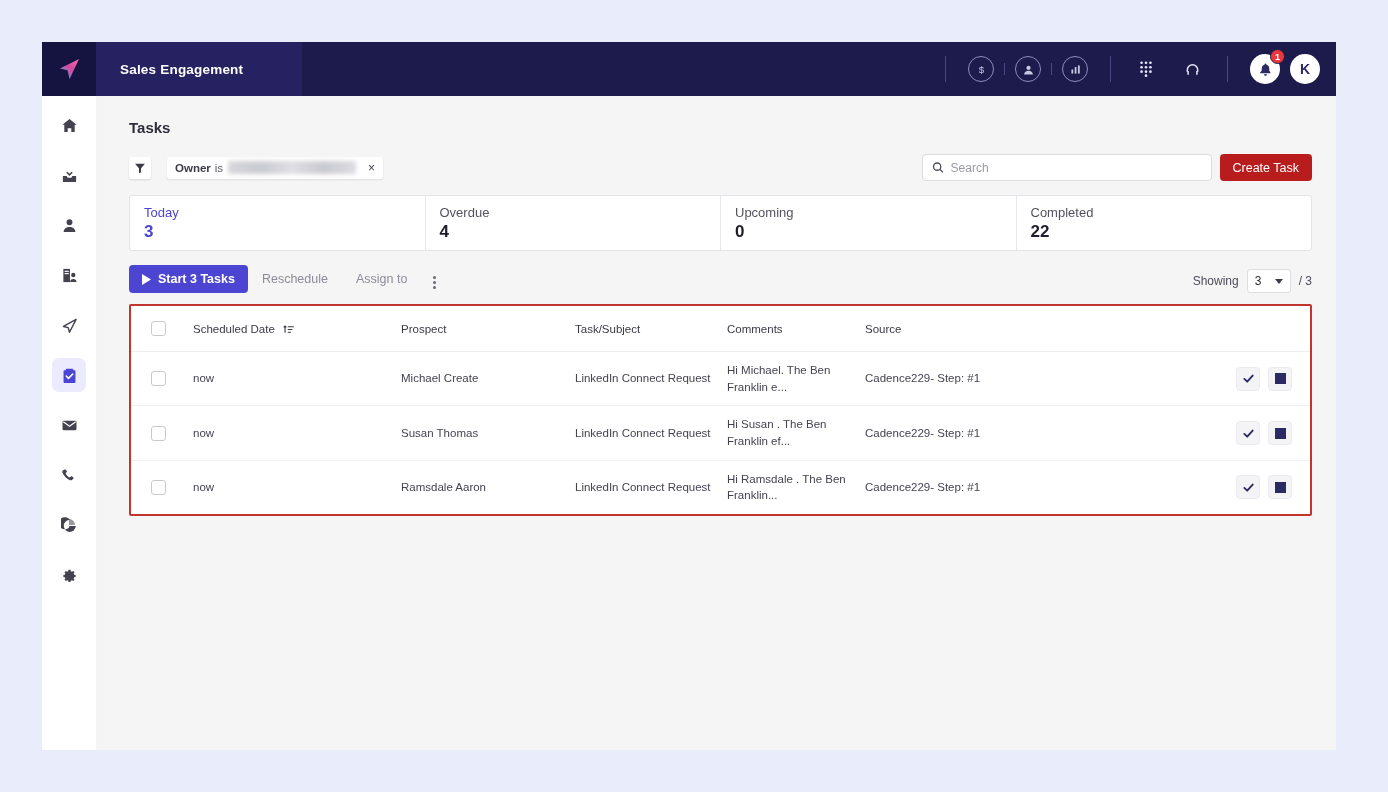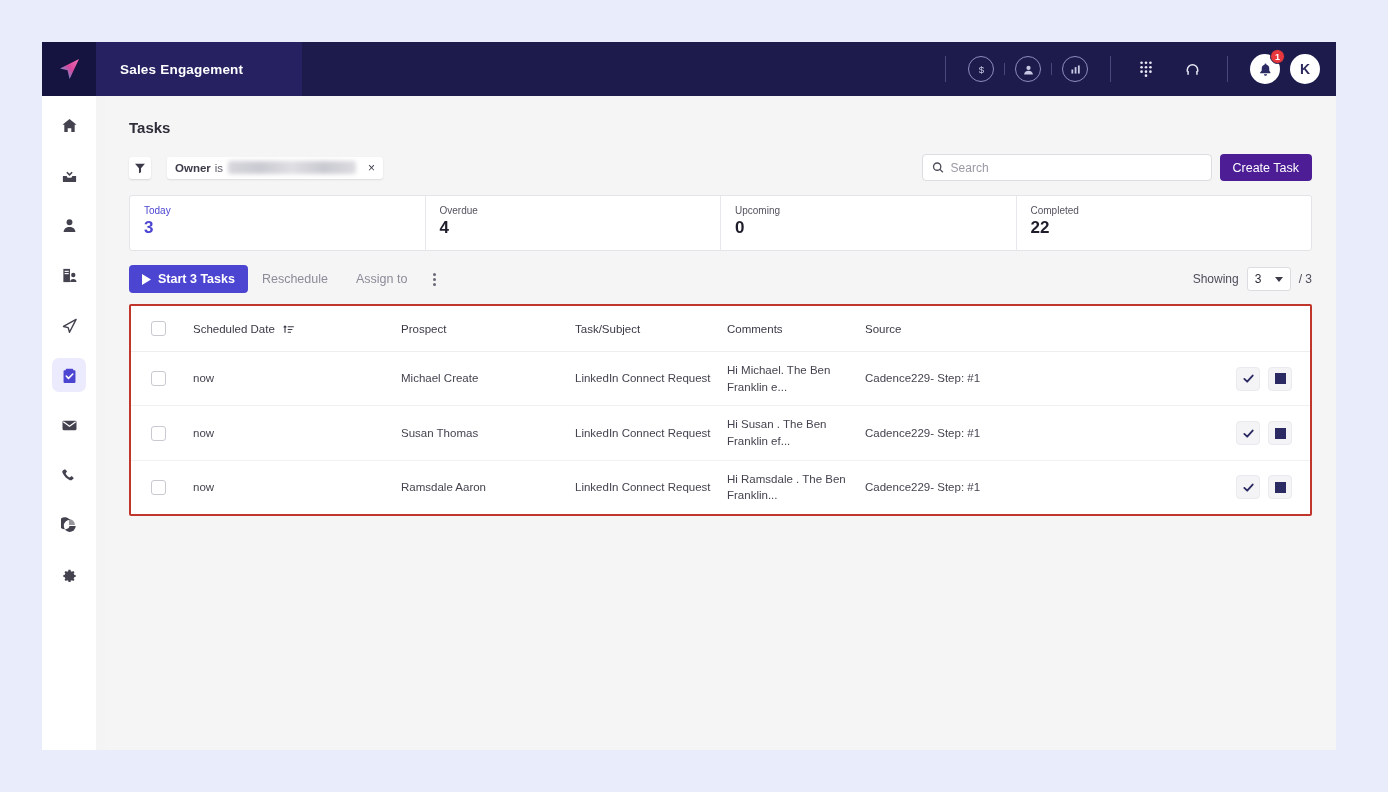--- a/index.html
+++ b/index.html
@@ -178,21 +178,21 @@
     color: #3d3b49;
     margin-left: 7px;
     width: 100%;
     background: transparent;
     font-family: "Liberation Sans", sans-serif;
   }
   .search-box input::placeholder { color: #9b99a5; }
   .create-btn {
     margin-left: 8px;
     height: 27px;
-    background: #4c1d95;
+    background: #b91c1c;
     color: #ffffff;
     font-size: 12.5px;
     border: none;
     border-radius: 4px;
     padding: 0 13px;
     font-family: "Liberation Sans", sans-serif;
     cursor: pointer;
   }
   
   .stats {
@@ -203,27 +203,27 @@
     border-radius: 3px;
     height: 56px;
     overflow: hidden;
   }
   .stat {
     flex: 1;
     padding: 9px 14px 0 14px;
     border-right: 1px solid #e8e8ec;
   }
   .stat:last-child { border-right: none; }
-  .stat-label { font-size: 10px; color: #55525f; }
+  .stat-label { font-size: 13px; color: #55525f; }
   .stat-value { font-size: 17px; font-weight: bold; color: #1f1d2b; margin-top: 2px; }
   .stat.active .stat-label { color: #4b45d1; }
   .stat.active .stat-value { color: #4b45d1; }
   
   .actionbar {
-    display: flex; align-items: center;
+    display: flex; align-items: flex-end;
     margin-top: 14px;
     height: 28px;
   }
   .start-btn {
     background: #4b45d1;
     color: #ffffff;
     border: none;
     border-radius: 4px;
     height: 28px;
     padding: 0 13px;

